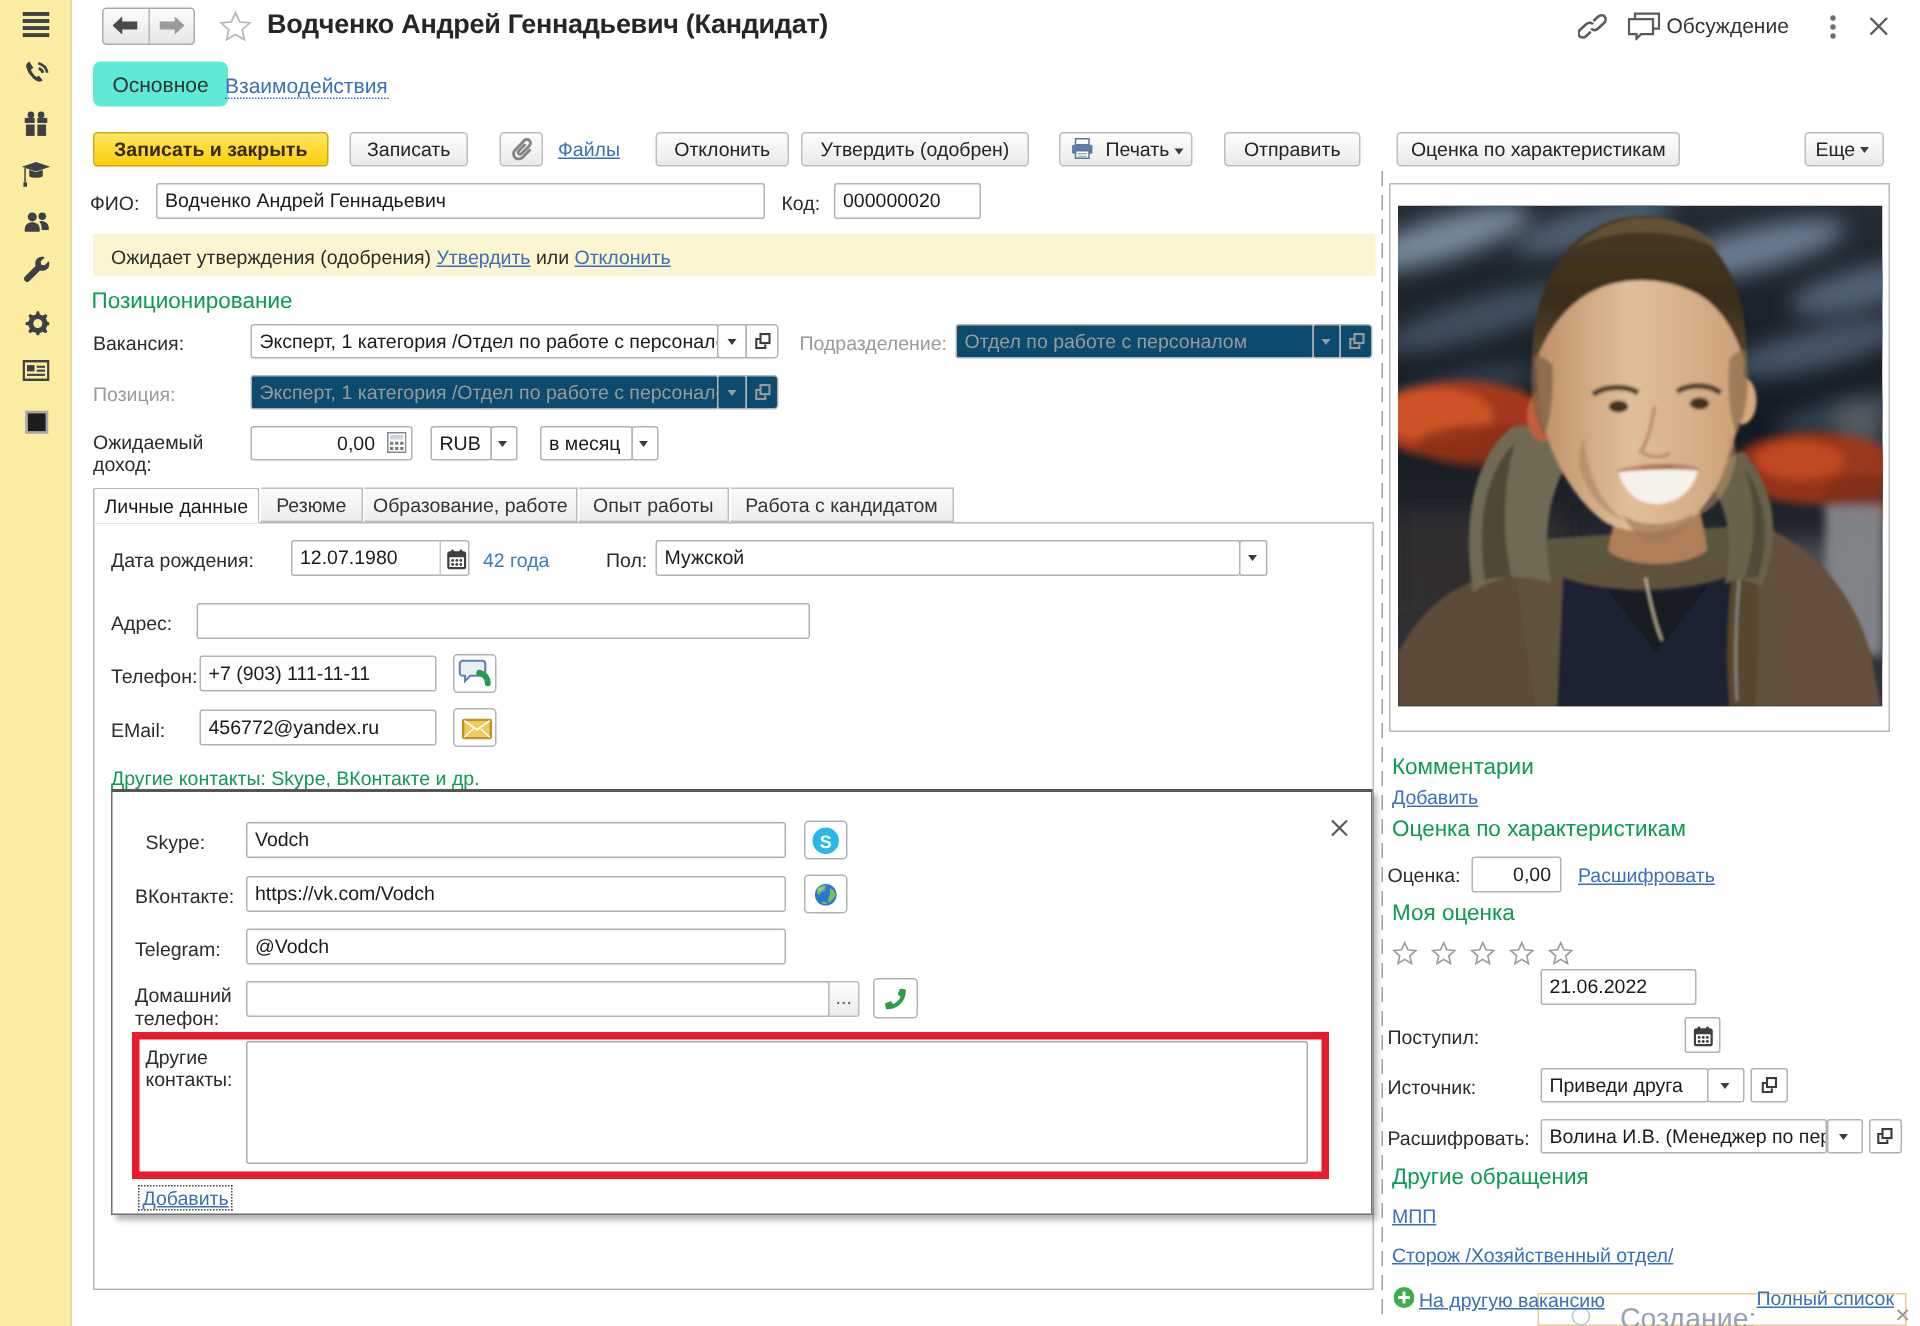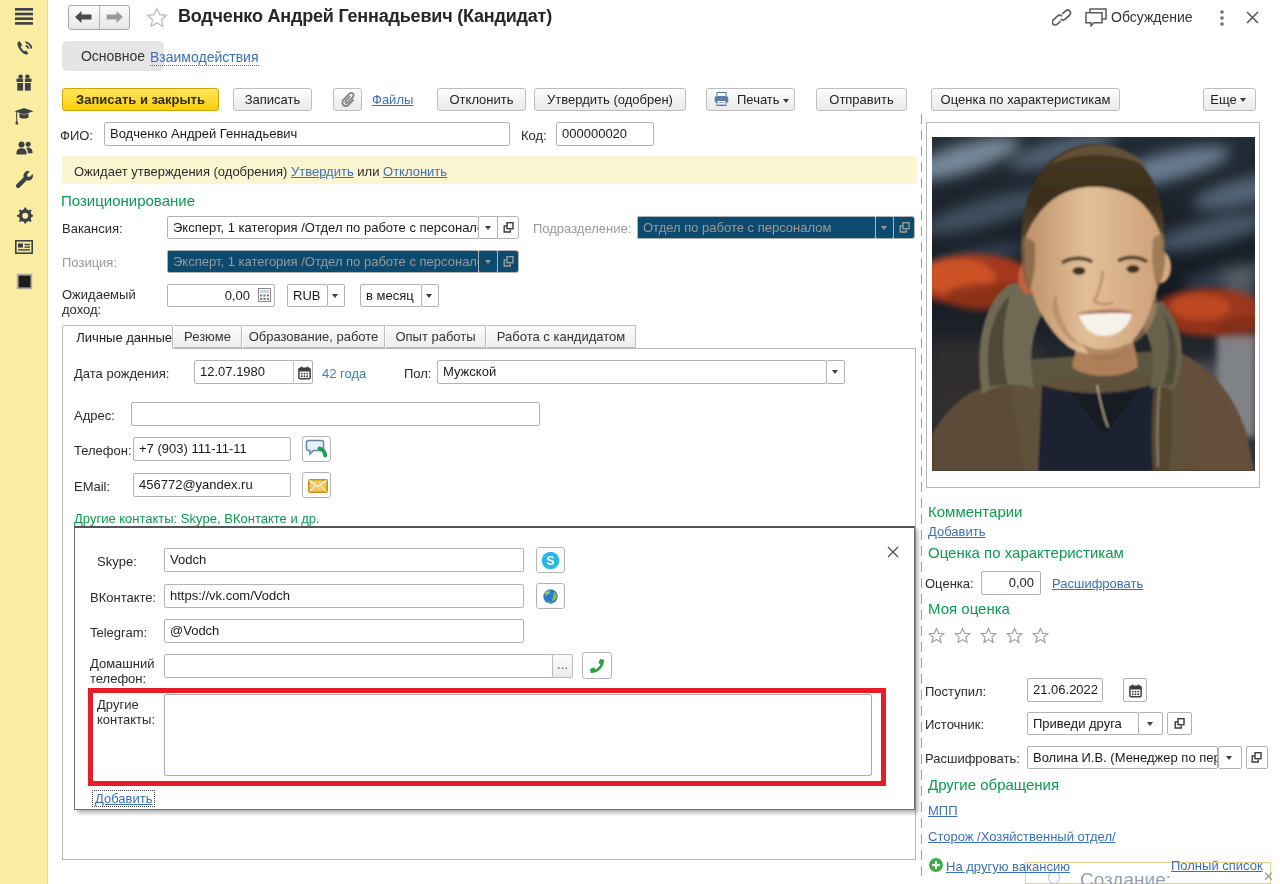--- a/index.html
+++ b/index.html
@@ -114,21 +114,21 @@
     <g fill="#6e6e6e">
       <circle cx="3" cy="2" r="1.8"></circle>
       <circle cx="3" cy="8" r="1.8"></circle>
       <circle cx="3" cy="14" r="1.8"></circle>
     </g>
   </svg>
 <svg style="left:1246px;top:11px" width="13" height="13" viewBox="0 0 13 13">
     <path d="M1 1 L12 12 M12 1 L1 12" stroke="#5a5a5a" stroke-width="1.6"></path>
   </svg>
 
-<div class="abs" style="left:62px;top:41px;width:102px;height:30px;background:#e5e5e5;border-radius:5px;text-align:center;line-height:30px;font-size:14px;color:#333">Основное</div>
+<div class="abs" style="left:62px;top:41px;width:90px;height:30px;background:#5eead4;border-radius:5px;text-align:center;line-height:30px;font-size:14px;color:#333">Основное</div>
 <div class="abs" style="left:150px;top:49px;font-size:14px;color:#3a70b9;border-bottom:1px dotted #3a70b9">Взаимодействия</div>
 
 <div class="btn ybtn" style="left:62px;top:88px;width:157px">Записать и закрыть</div>
 <div class="btn" style="left:233px;top:88px;width:79px">Записать</div>
 <div class="btn" style="left:333px;top:88px;width:29px"></div>
 <svg style="left:341px;top:92px" width="14" height="15" viewBox="0 0 448 512">
     <path fill="#848484" d="M43.246 466.142c-58.43-60.289-57.341-157.511 1.386-217.581L254.392 34c44.316-45.332 116.351-45.336 160.671 0 43.89 44.894 43.943 117.329 0 162.276L232.214 383.128c-29.855 30.537-78.633 30.111-107.982-.998-28.275-29.97-27.368-77.473 1.452-106.953l143.743-146.835c6.182-6.314 16.312-6.422 22.626-.241l22.861 22.379c6.315 6.182 6.422 16.312.241 22.626L171.427 319.927c-4.932 5.045-5.236 13.428-.648 18.292 4.372 4.634 11.245 4.711 15.688.165l182.849-186.851c19.613-20.062 19.613-52.725-.011-72.798-19.189-19.627-49.957-19.637-69.154 0L90.39 293.295c-34.763 35.56-35.299 93.12-1.191 128.313 34.01 35.093 88.985 35.137 123.058.286l172.06-175.999c6.177-6.319 16.307-6.433 22.626-.256l22.877 22.364c6.319 6.177 6.434 16.307.256 22.626l-172.06 175.998c-59.576 60.938-155.943 60.216-214.77-.485z"></path>
   </svg>
 <div class="link" style="left:372px;top:92px">Файлы</div>
 <div class="btn" style="left:437px;top:88px;width:89px">Отклонить</div>
@@ -202,21 +202,21 @@
     </g>
   </svg>
 <div class="inp" style="left:287px;top:284px;width:41px;height:23px">RUB</div>
 <div class="cbtn" style="left:327px;top:284px;width:18px"></div>
 <div class="caret" style="left:332px;top:294px"></div>
 <div class="inp" style="left:360px;top:284px;width:62px;height:23px">в месяц</div>
 <div class="cbtn" style="left:421px;top:284px;width:18px"></div>
 <div class="caret" style="left:426px;top:294px"></div>
 
 <div class="abs" style="left:62px;top:348px;width:854px;height:512px;border:1px solid #b6babe;background:#fff"></div>
-<div class="abs" style="left:62px;top:325px;width:111px;height:24px;border:1px solid #b6babe;border-bottom:1px solid #fff;background:#fff;border-radius:2px 2px 0 0;text-align:right;line-height:23px;font-size:13px">Личные данные</div>
+<div class="abs" style="left:62px;top:325px;width:111px;height:24px;border:1px solid #b6babe;border-bottom:1px solid #fff;background:#fff;border-radius:2px 2px 0 0;text-align:center;line-height:23px;font-size:13px">Личные данные</div>
 <div class="abs" style="left:174px;top:325px;width:68px;height:23px;border:1px solid #bdbdbd;border-left:none;background:linear-gradient(#fbfbfb,#ededed);text-align:center;line-height:22px;font-size:13px;color:#333">Резюме</div>
 <div class="abs" style="left:243px;top:325px;width:142px;height:23px;border:1px solid #bdbdbd;border-left:none;background:linear-gradient(#fbfbfb,#ededed);text-align:center;line-height:22px;font-size:13px;color:#333">Образование, работе</div>
 <div class="abs" style="left:386px;top:325px;width:100px;height:23px;border:1px solid #bdbdbd;border-left:none;background:linear-gradient(#fbfbfb,#ededed);text-align:center;line-height:22px;font-size:13px;color:#333">Опыт работы</div>
 <div class="abs" style="left:487px;top:325px;width:149px;height:23px;border:1px solid #bdbdbd;border-left:none;background:linear-gradient(#fbfbfb,#ededed);text-align:center;line-height:22px;font-size:13px;color:#333">Работа с кандидатом</div>
 
 <div class="lbl" style="left:74px;top:366px">Дата рождения:</div>
 <div class="inp" style="left:194px;top:360px;width:119px;padding-right:24px">12.07.1980</div>
 <div class="abs" style="left:293px;top:360px;width:1px;height:24px;background:#c9c9c9"></div>
 <svg style="left:298px;top:366px" width="13" height="14" viewBox="0 0 13 14">
     <rect x="0.9" y="2.2" width="11.2" height="10.6" rx="1.2" fill="#fff" stroke="#3f3f3f" stroke-width="1.5"></rect>
@@ -420,21 +420,21 @@
 <svg style="left:928px;top:627px" width="121" height="17" viewBox="0 0 121 17">
 <g fill="#fff" stroke="#9a9a9a" stroke-width="1.1">
 <path d="M8.5 1.5 L10.6 6.2 L15.8 6.7 L11.9 10.2 L13 15.3 L8.5 12.6 L4 15.3 L5.1 10.2 L1.2 6.7 L6.4 6.2 Z"></path>
 <path d="M34.5 1.5 L36.6 6.2 L41.8 6.7 L37.9 10.2 L39 15.3 L34.5 12.6 L30 15.3 L31.1 10.2 L27.2 6.7 L32.4 6.2 Z"></path>
 <path d="M60.5 1.5 L62.6 6.2 L67.8 6.7 L63.9 10.2 L65 15.3 L60.5 12.6 L56 15.3 L57.1 10.2 L53.2 6.7 L58.4 6.2 Z"></path>
 <path d="M86.5 1.5 L88.6 6.2 L93.8 6.7 L89.9 10.2 L91 15.3 L86.5 12.6 L82 15.3 L83.1 10.2 L79.2 6.7 L84.4 6.2 Z"></path>
 <path d="M112.5 1.5 L114.6 6.2 L119.8 6.7 L115.9 10.2 L117 15.3 L112.5 12.6 L108 15.3 L109.1 10.2 L105.2 6.7 L110.4 6.2 Z"></path>
 </g>
 </svg>
 <div class="lbl" style="left:925px;top:684px">Поступил:</div>
-<div class="inp" style="left:1027px;top:678px;width:76px">21.06.2022</div>
+<div class="inp" style="left:1027px;top:646px;width:104px">21.06.2022</div>
 <div class="abs" style="left:1123px;top:678px;width:24px;height:24px;border:1px solid #b3b3b3;border-radius:2px;background:#fff"></div>
 <svg style="left:1129px;top:684px" width="13" height="14" viewBox="0 0 13 14">
     <rect x="0.9" y="2.2" width="11.2" height="10.6" rx="1.2" fill="#fff" stroke="#3f3f3f" stroke-width="1.5"></rect>
     <rect x="1.2" y="2.5" width="10.6" height="3" fill="#3f3f3f"></rect>
     <rect x="2.7" y="0.4" width="1.9" height="2.6" rx="0.9" fill="#3f3f3f"></rect>
     <rect x="8.4" y="0.4" width="1.9" height="2.6" rx="0.9" fill="#3f3f3f"></rect>
     <g fill="#3f3f3f">
       <circle cx="3.8" cy="7.6" r="0.95"></circle>
       <circle cx="6.5" cy="7.6" r="0.95"></circle>
       <circle cx="9.2" cy="7.6" r="0.95"></circle>

